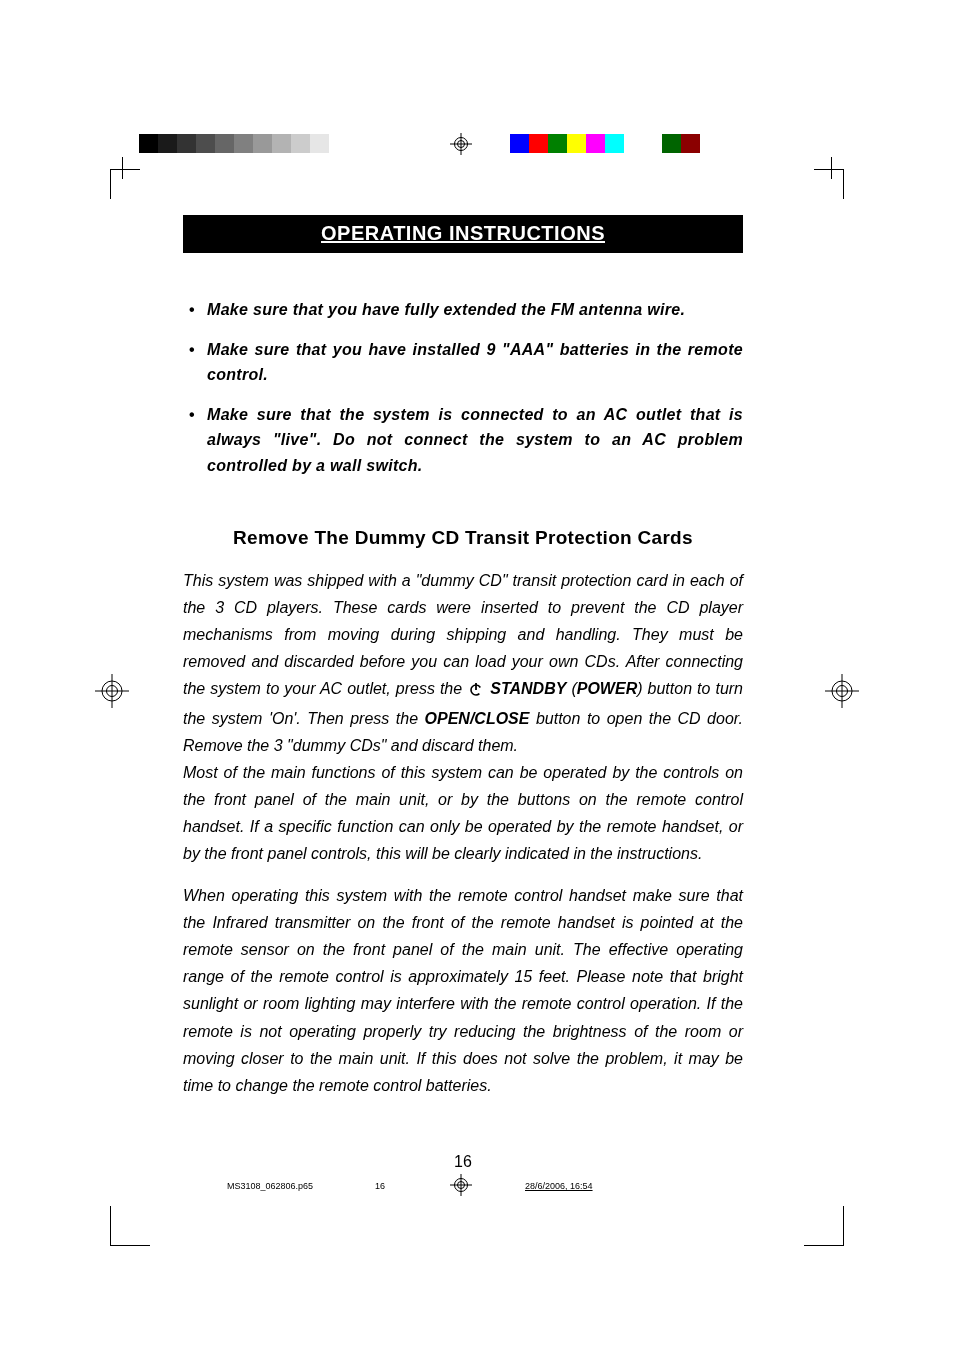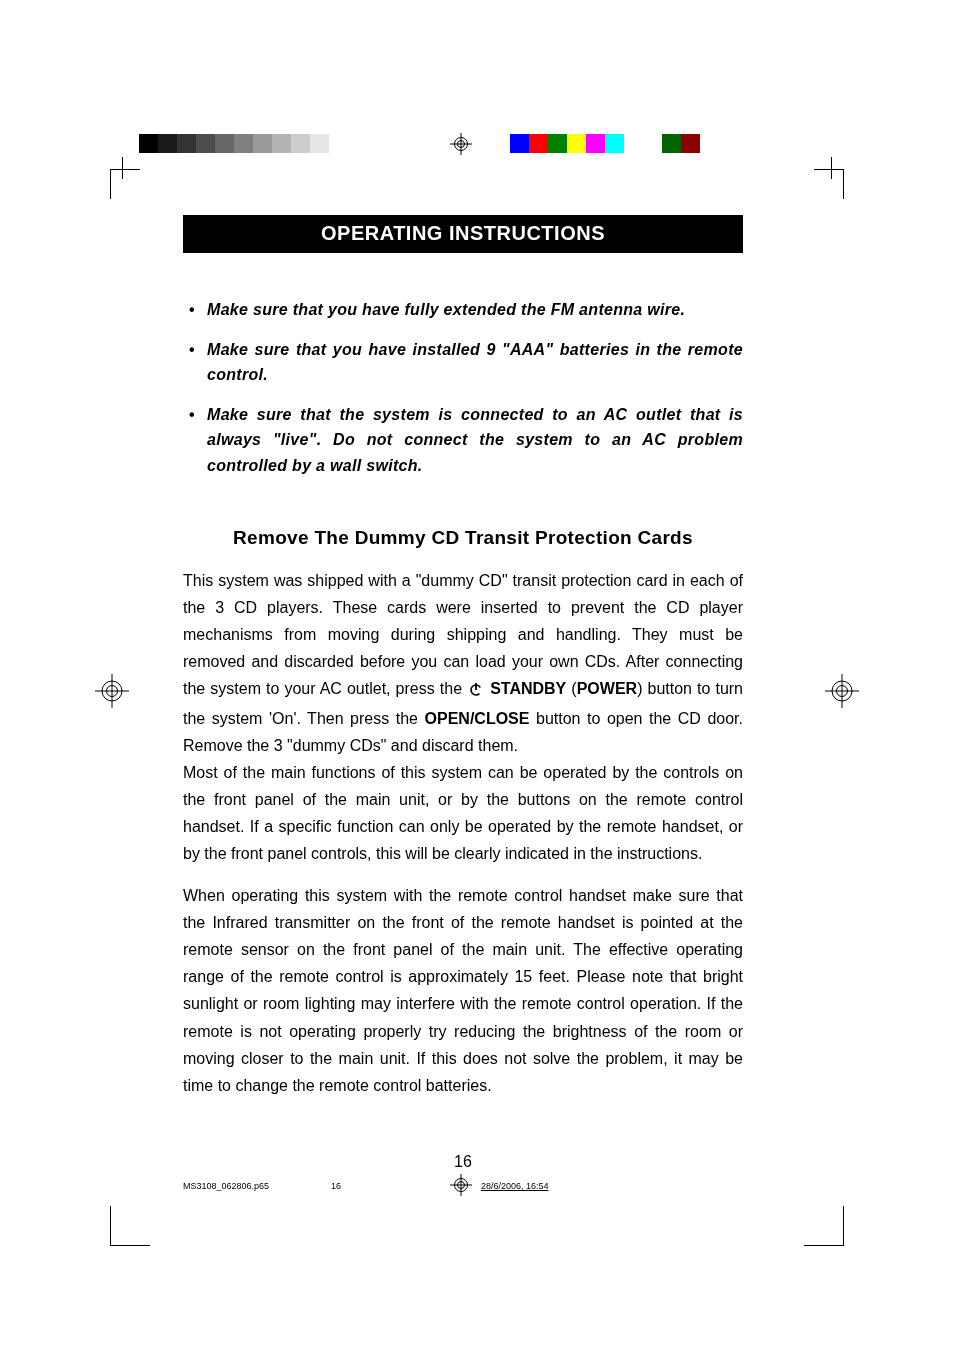--- a/index.html
+++ b/index.html
@@ -30,45 +30,46 @@
 
     .content { position: absolute; top: 215px; left: 183px; width: 560px; }
     .banner {
       background: #000;
       color: #fff;
       text-align: center;
       padding: 7px 0 8px;
       font-weight: bold;
       font-size: 20px;
       letter-spacing: 0.5px;
+      text-decoration: underline;
     }
     .bullets { margin-top: 44px; }
     .bullet {
       display: flex;
       align-items: flex-start;
       font-weight: bold;
       font-size: 16px;
       letter-spacing: 0.3px;
       line-height: 1.6;
       margin-bottom: 14px;
     }
     .bullet .dot { width: 24px; flex: none; text-align: left; padding-left: 6px; }
     .bullet .txt { flex: 1; text-align: justify; font-style: italic; }
 
     .h2 { font-weight: bold; font-size: 19px; letter-spacing: 0.3px; margin-top: 48px; margin-bottom: 18px; text-align: center; }
-    .para { font-size: 16px; line-height: 1.7; text-align: justify; }
+    .para { font-size: 16px; line-height: 1.7; text-align: justify; font-style: italic; }
     .para .b { font-weight: bold; }
     .para + .para { margin-top: 14px; }
     .sec2 .h2 { margin-top: 52px; }
 
     .power-icon { display: inline-block; vertical-align: -2px; margin: 0 2px; }
     .pageno { text-align: center; margin-top: 54px; font-size: 16px; }
 
     .footer { position: absolute; bottom: 160px; left: 183px; width: 560px; display: flex; font-size: 9px; color: #000; }
-    .footer .f1 { width: 148px; }
+    .footer .f1 { width: 148px; margin-left: 44px; }
     .footer .f2 { width: 150px; }
     .footer .f3 { width: 200px; text-decoration: underline; }
   </style>
 </head>
 <body>
 
 <div class="crop-tl"></div>
 <div class="crop-tr"></div>
 <div class="crop-bl"></div>
 <div class="crop-br"></div>

